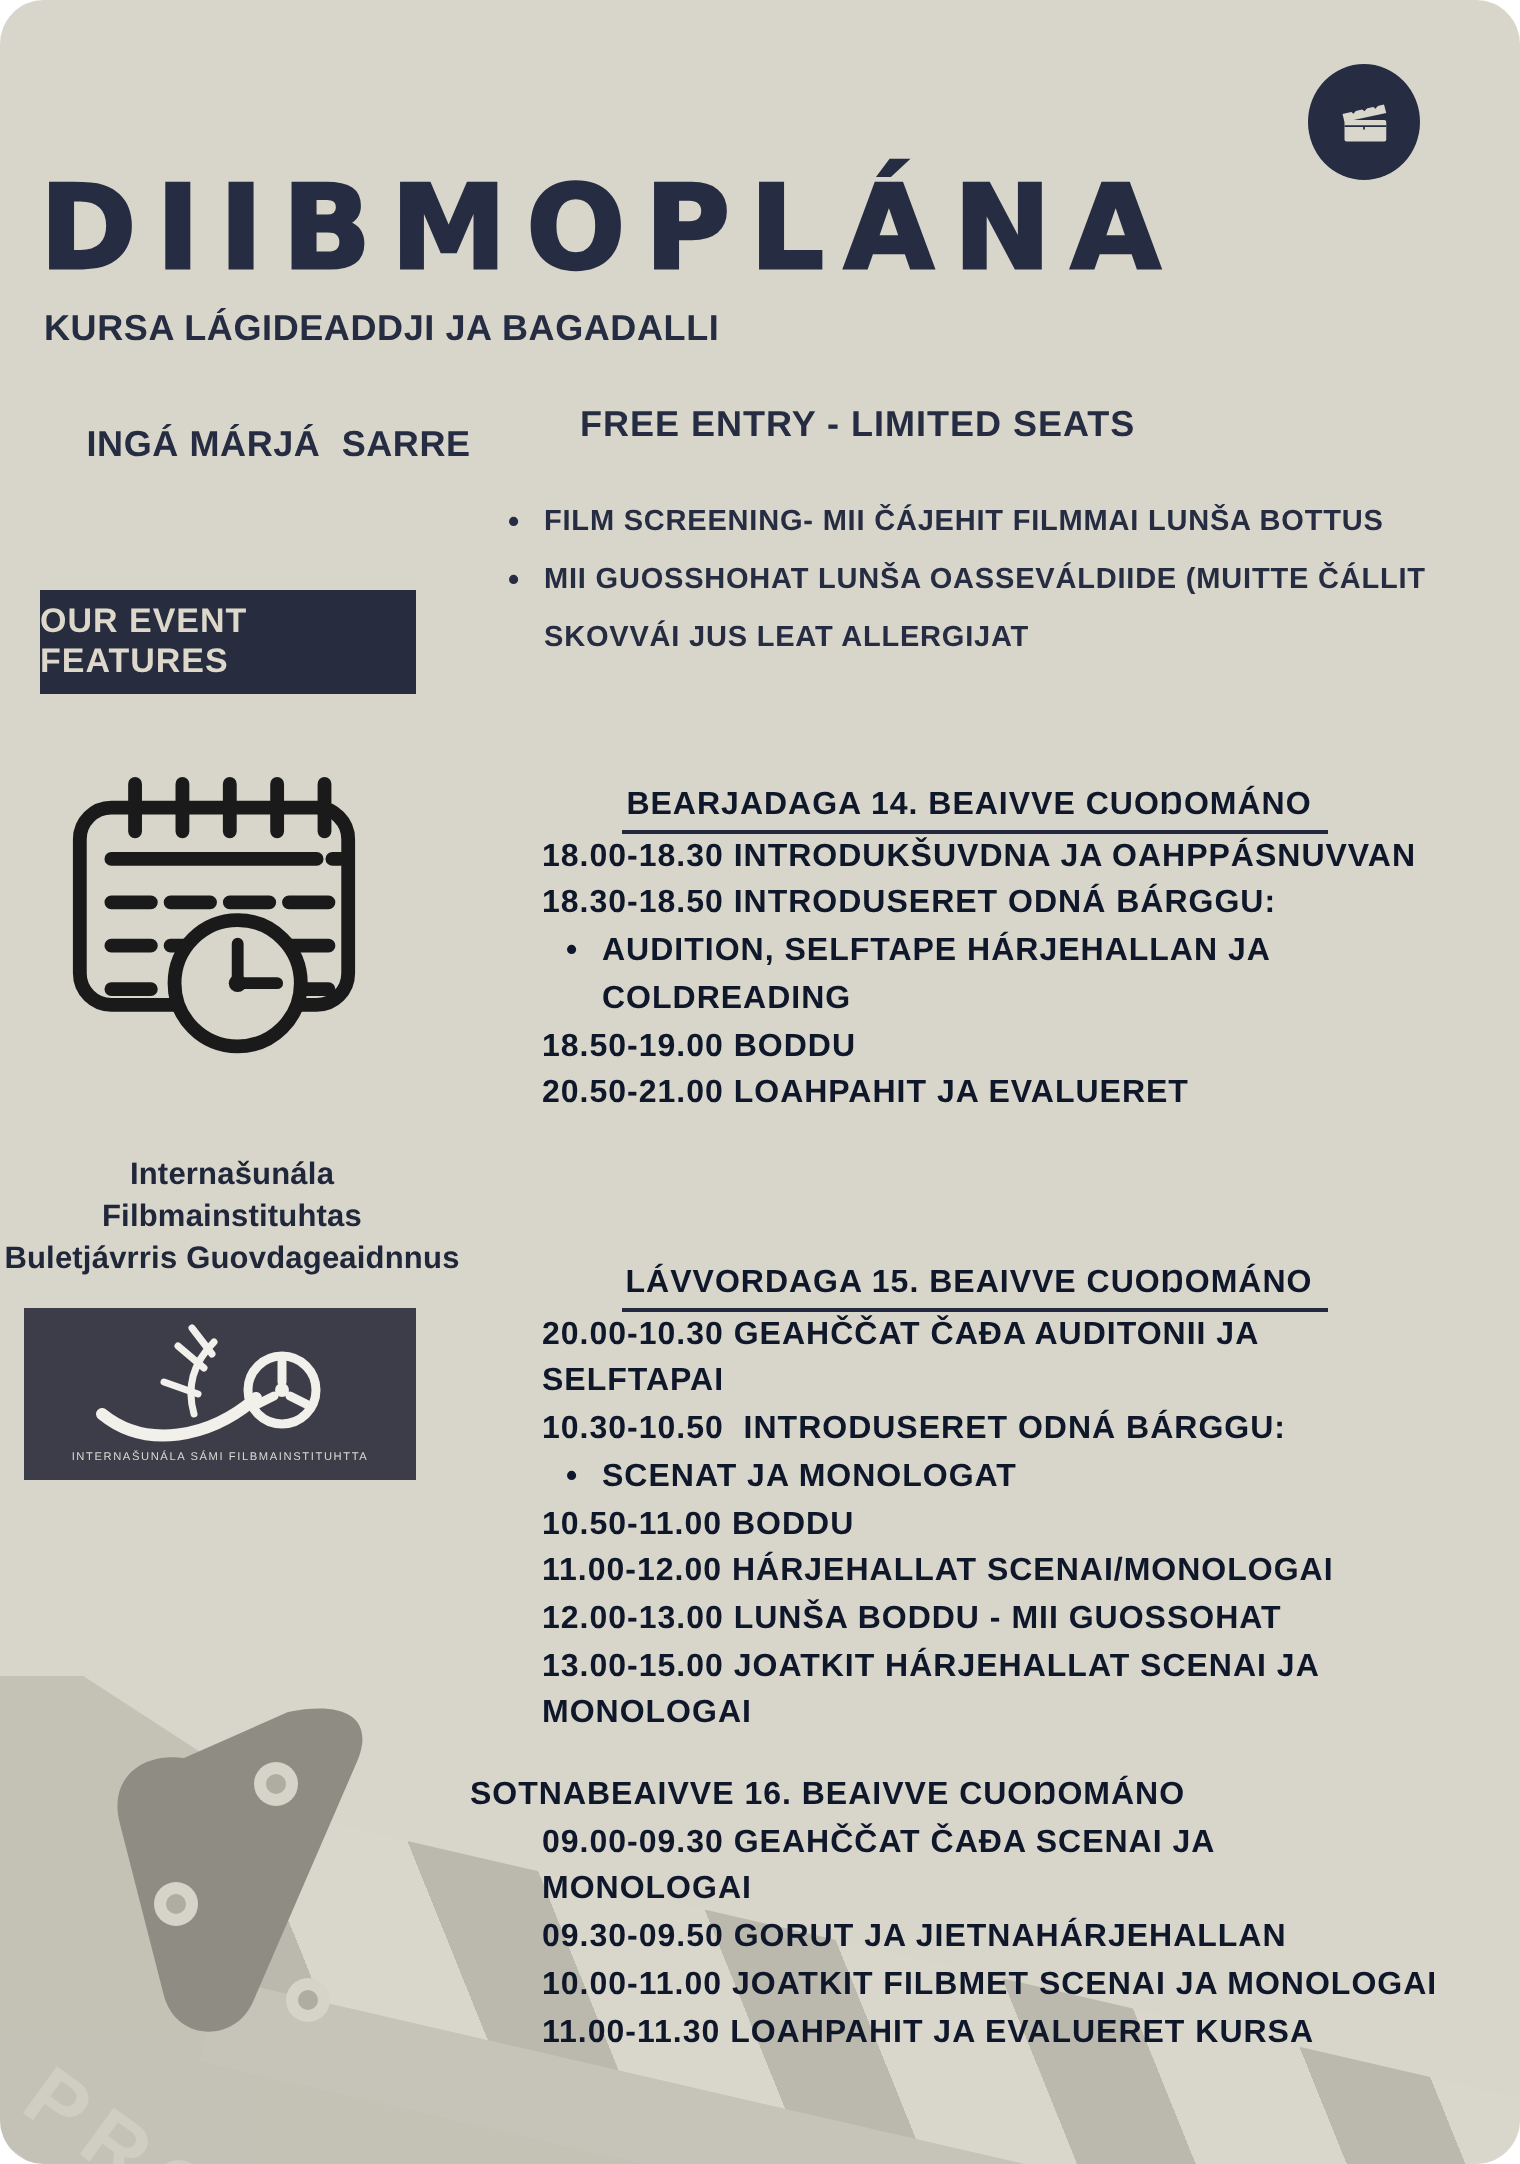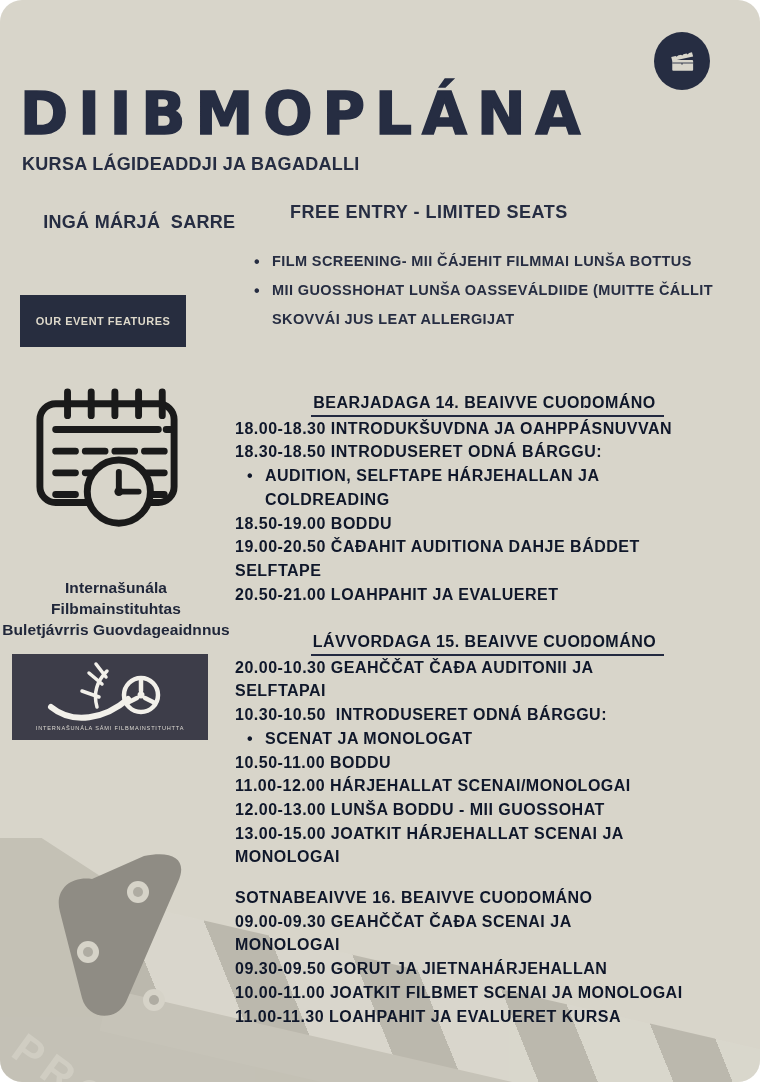--- a/index.html
+++ b/index.html
@@ -45,42 +45,42 @@
              letter-spacing:.3px; line-height:29px; white-space:pre-wrap;}
   .banner{position:absolute; left:290px; top:202px; font-size:18px; font-weight:bold;
           letter-spacing:.5px; white-space:nowrap;}
 
   
   .features-list{position:absolute; left:246px; top:247px; width:500px;
                  margin:0; padding:0; list-style:none;
                  font-size:14.5px; font-weight:bold; letter-spacing:.4px; line-height:29px;}
   .features-list li{position:relative; padding-left:26px; white-space:pre-wrap;}
   .features-list li::before{content:"•"; position:absolute; left:8px; top:0; font-size:16px;}
-  .features-box{position:absolute; left:20px; top:295px; width:166px; height:52px;
+  .features-box{position:absolute; left:20px; top:295px; width:188px; height:52px;
                 background:var(--box_bg); color:var(--box_text);
                 display:flex; align-items:center; justify-content:center;
-                font-size:11px; font-weight:bold; letter-spacing:.5px;}
+                font-size:17px; font-weight:bold; letter-spacing:.5px;}
 
   
   .calendar{position:absolute; left:28px; top:388px;}
   .institute{position:absolute; left:0; top:577px; width:232px; text-align:center;
              font-size:15.5px; font-weight:bold; letter-spacing:.1px; line-height:21px;
              color:#20273a;}
   .logo-box{position:absolute; left:12px; top:654px; width:196px; height:86px;
             background:var(--logo_bg); display:flex; align-items:center; justify-content:center;}
 
   
   .day{position:absolute; left:235px; width:505px; font-size:16px; font-weight:bold;
        letter-spacing:.5px; line-height:23.7px; color:#0f172a;}
   .day1{top:391px;} .day2{top:630px;} .day3{top:886px;}
   .day-header{margin:0; font-size:16px; line-height:23.7px; letter-spacing:.5px;}
   .day1 .day-header,.day2 .day-header{text-align:center;}
   .day-header span{display:inline-block;}
   .day-header.u span{border-bottom:2.5px solid #232a40; padding:0 8px 0 2px;}
-  .line{white-space:pre-wrap;}
+  .line{white-space:pre-wrap;margin-left:36px;}
   .line.bullet{position:relative; padding-left:30px;}
   .line.bullet::before{content:"•"; position:absolute; left:12px; top:0;}
 </style>
 </head>
 <body>
 
 <div class="poster">
 
   <div class="bg-art">
     <div class="bg-board"></div>
@@ -159,22 +159,20 @@
   </div>
 
   <section class="day day1">
     <h3 class="day-header u"><span>BEARJADAGA 14. BEAIVVE CUOŊOMÁNO</span></h3>
     <div class="day-items">
         <div class="line">18.00-18.30 INTRODUKŠUVDNA JA OAHPPÁSNUVVAN</div>
         <div class="line">18.30-18.50 INTRODUSERET ODNÁ BÁRGGU:</div>
         <div class="line bullet">AUDITION, SELFTAPE HÁRJEHALLAN JA
 COLDREADING</div>
         <div class="line">18.50-19.00 BODDU</div>
-        <div class="line">19.00-20.50 ČAĐAHIT AUDITIONA DAHJE BÁDDET
-SELFTAPE</div>
         <div class="line">20.50-21.00 LOAHPAHIT JA EVALUERET</div>
       </div>
   </section>
 
   <section class="day day2">
     <h3 class="day-header u"><span>LÁVVORDAGA 15. BEAIVVE CUOŊOMÁNO</span></h3>
     <div class="day-items">
         <div class="line">20.00-10.30 GEAHČČAT ČAĐA AUDITONII JA
 SELFTAPAI</div>
         <div class="line">10.30-10.50  INTRODUSERET ODNÁ BÁRGGU:</div>

